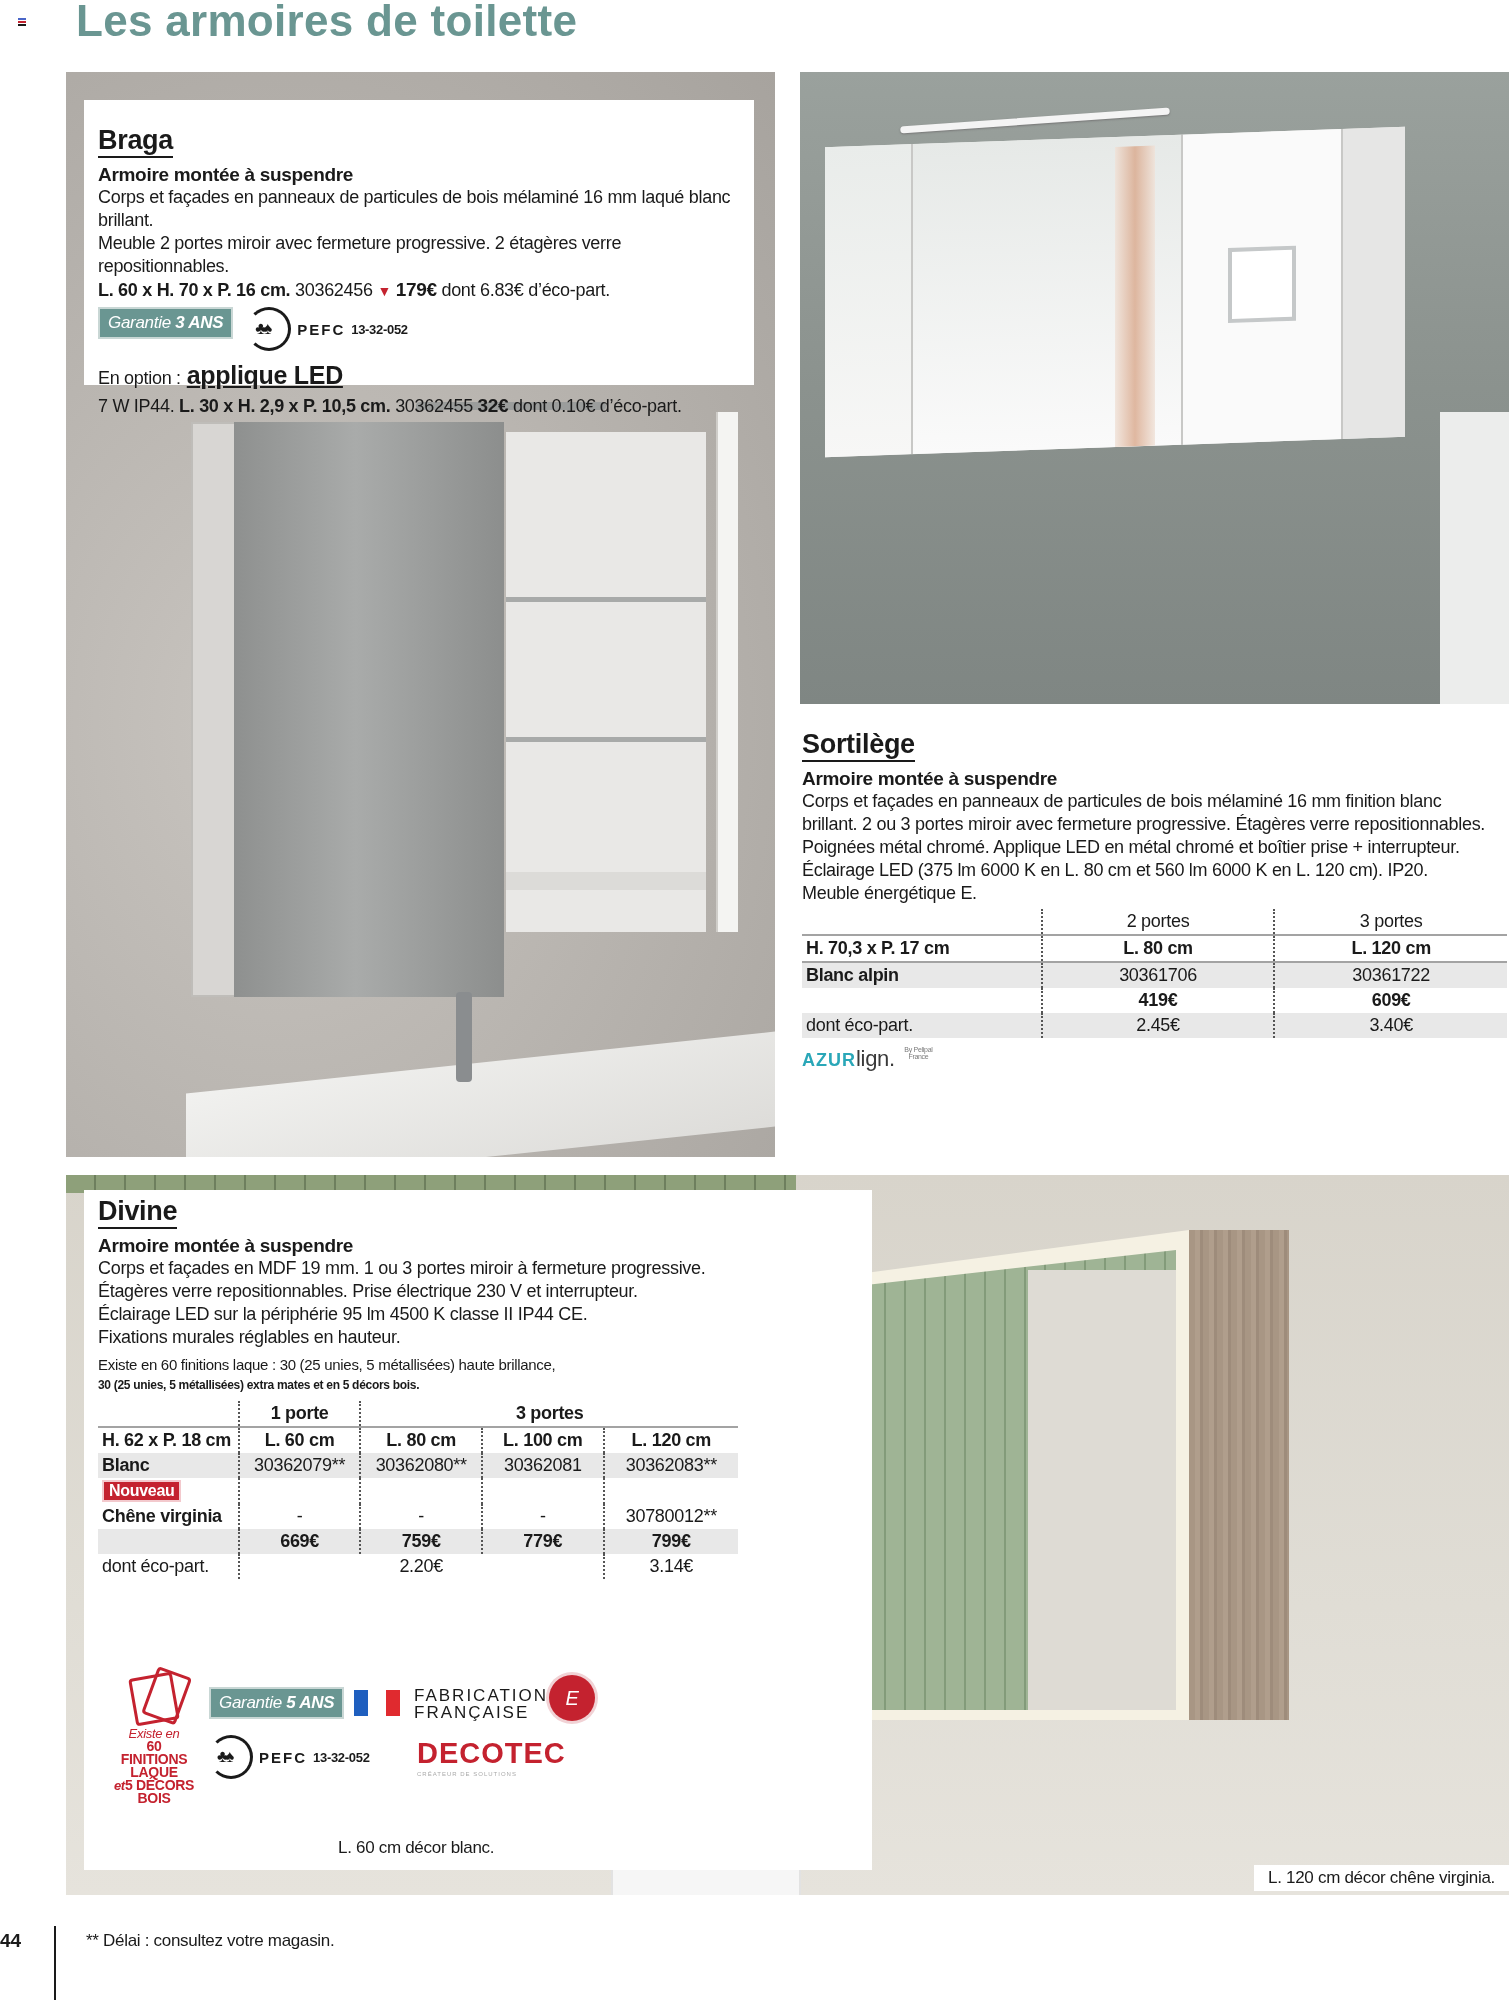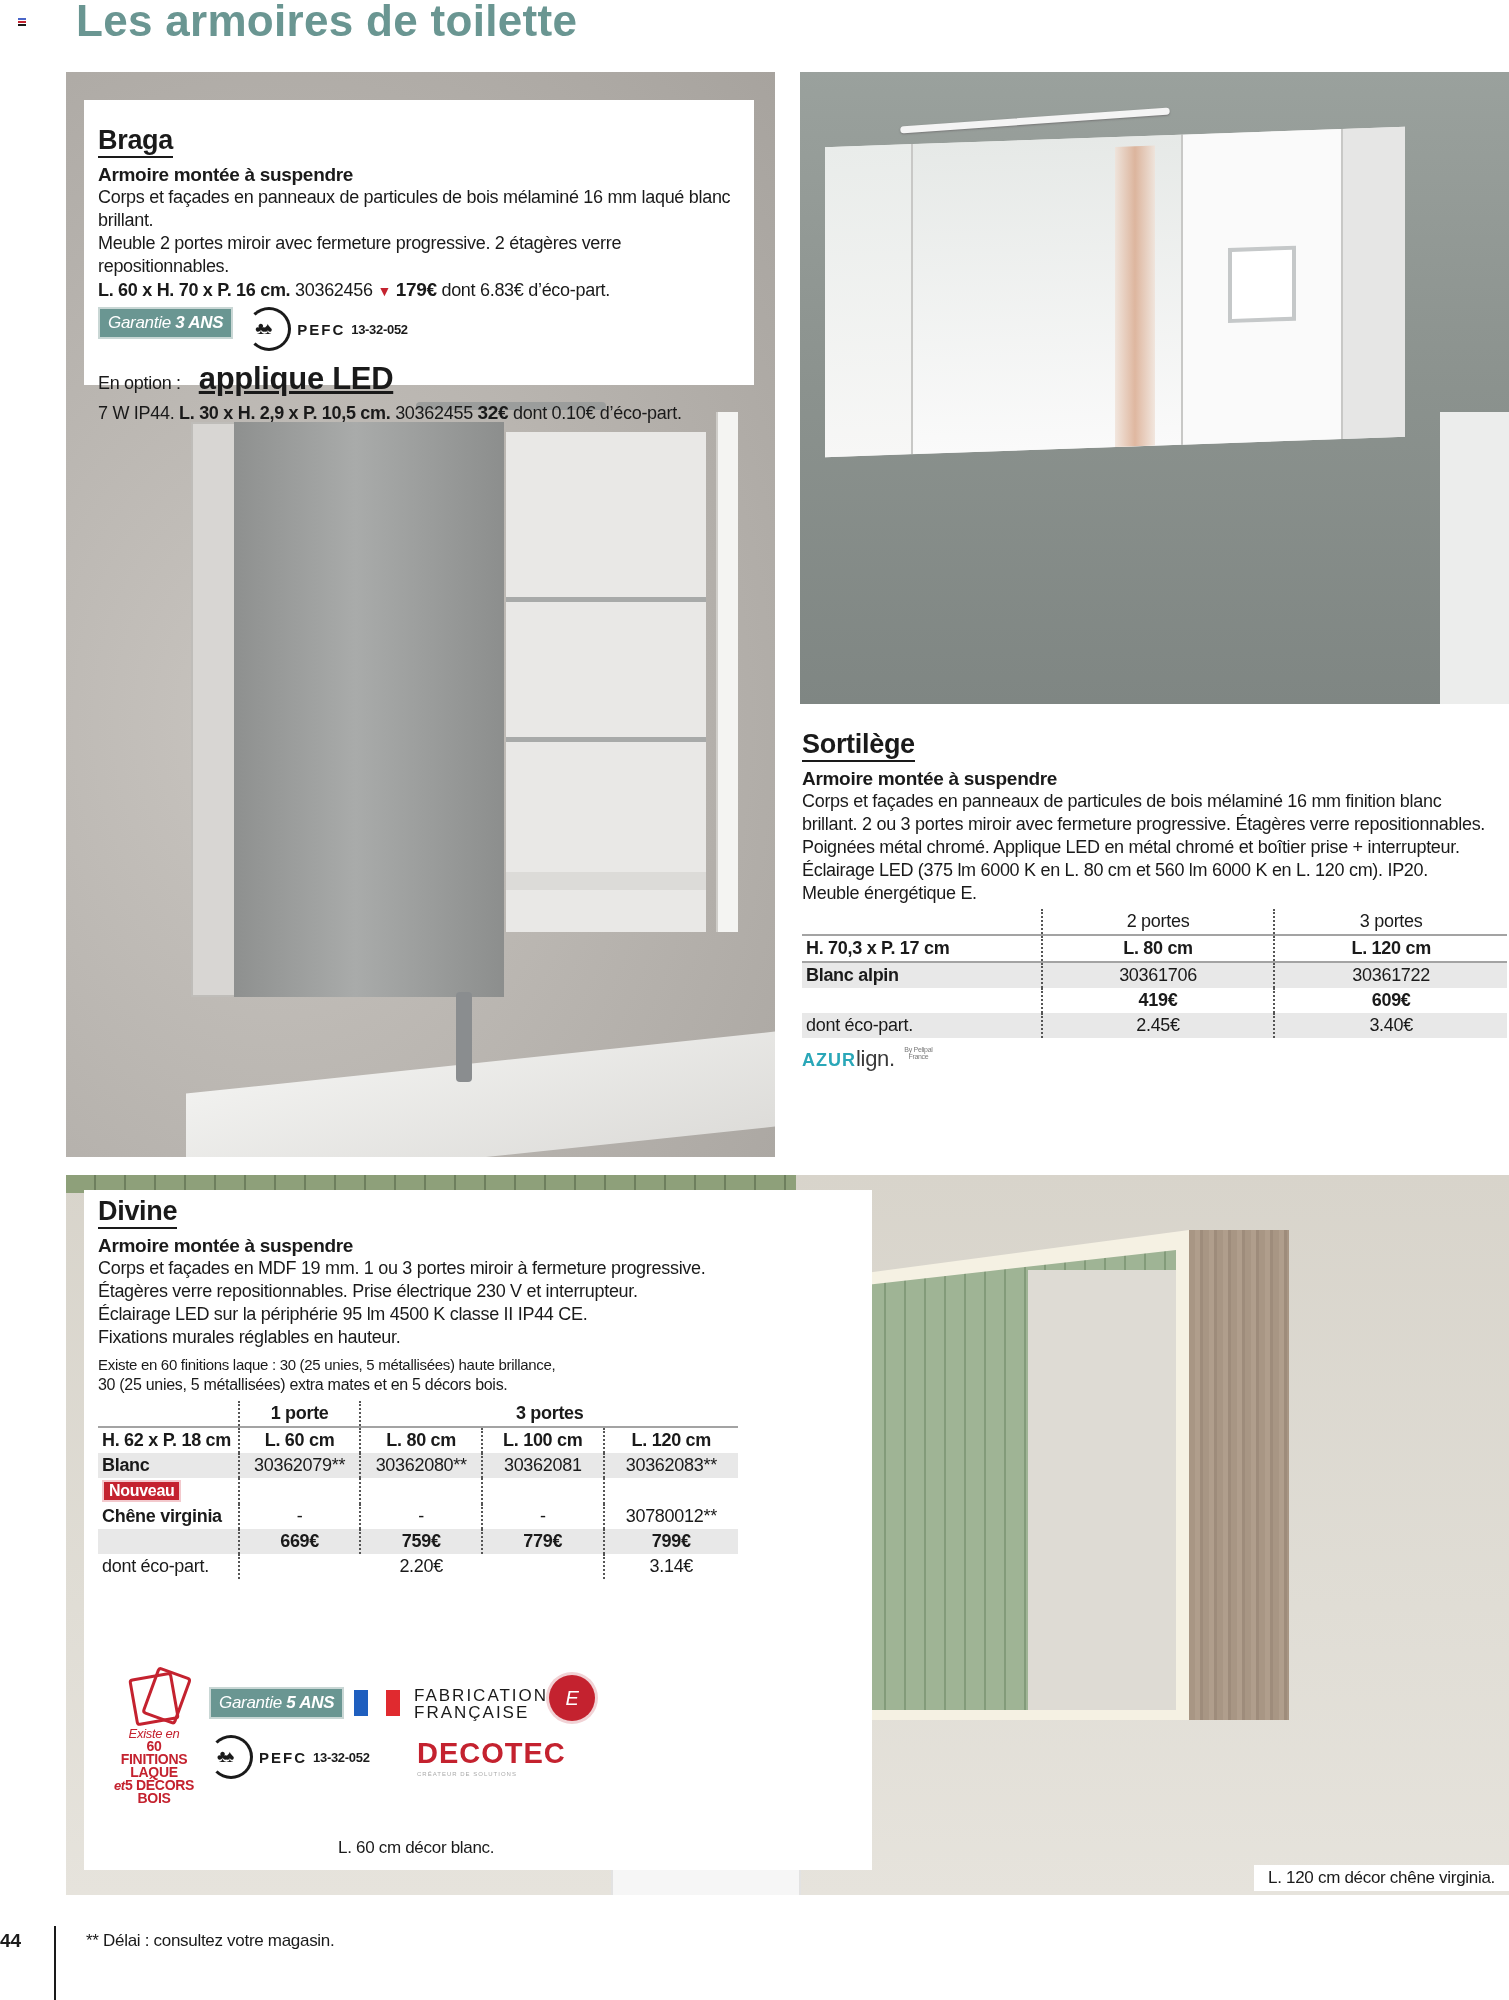--- a/index.html
+++ b/index.html
@@ -68,21 +68,21 @@
   .price { font-weight: bold; font-size: 19px; }
   .tri { color: #c4222f; font-size: 14px; }
   .badges { display: flex; align-items: flex-start; gap: 14px; margin-top: 4px; }
   .garantie { background: #6a9692; color: #fff; font-style: italic; font-size: 17px; padding: 4px 8px; border: 2px solid #c9d7d5; }
   .garantie b { font-weight: bold; }
   .pefc { display: flex; align-items: center; gap: 6px; font-size: 13px; font-weight: bold; }
   .pefc-logo { width: 44px; height: 44px; border-radius: 50%; border: 3px solid #1a1a1a; border-left-color: transparent; position: relative; }
   .pefc-logo::before { content: "♣♠"; position: absolute; left: 5px; top: 9px; font-size: 17px; letter-spacing: -3px; }
   .pefc-word { font-size: 15px; letter-spacing: 2px; font-weight: bold; }
   .option-line { margin-top: 10px; font-size: 18px; display: flex; align-items: baseline; gap: 6px; }
-  .option-big { font-size: 31px; font-weight: bold; text-decoration: underline; margin-left: 12px; }
+  .option-big { font-size: 25px; font-weight: bold; text-decoration: underline; }
 
   .sortilege-card { left: 800px; top: 728px; width: 709px; height: 440px; padding: 0 2px; }
   .divine-card { left: 84px; top: 1190px; width: 788px; height: 680px; padding: 5px 14px; }
 
   
   table.spec { border-collapse: collapse; width: 100%; font-size: 18px; }
   table.spec td, table.spec th { text-align: center; padding: 2px 4px; font-weight: normal; }
   table.spec td.lbl { text-align: left; }
   table.spec .bold { font-weight: bold; }
   table.spec .dot { border-left: 2px dotted #555; }
@@ -257,21 +257,21 @@
 </div>
 
 <div class="card divine-card cond">
   <div class="product-name">Divine</div>
   <div class="product-sub">Armoire montée à suspendre</div>
   <div class="desc">Corps et façades en MDF 19 mm. 1 ou 3 portes miroir à fermeture progressive.</div>
   <div class="desc">Étagères verre repositionnables. Prise électrique 230 V et interrupteur.</div>
   <div class="desc">Éclairage LED sur la périphérie 95 lm 4500 K classe II IP44 CE.</div>
   <div class="desc">Fixations murales réglables en hauteur.</div>
   <div class="desc" style="font-size:15px;line-height:20px;margin-top:6px;">Existe en 60 finitions laque : 30 (25 unies, 5 métallisées) haute brillance,</div>
-  <div class="desc" style="font-size:16px;line-height:20px;">30 (25 unies, 5 métallisées) extra mates et en 5 décors bois.</div>
+  <div class="desc" style="font-size:12px;line-height:20px;font-weight:bold;">30 (25 unies, 5 métallisées) extra mates et en 5 décors bois.</div>
 
   <table class="spec" style="margin-top:6px;width:640px;">
     <tbody>
         <tr>
       <td style="width:22%"></td>
       <td class="dot bold" style="width:19%">1 porte</td>
       <td class="dot bold" colspan="3">3 portes</td>
     </tr>
     <tr class="hdr-line">
       <td class="lbl bold">H. 62 x P. 18 cm</td>

